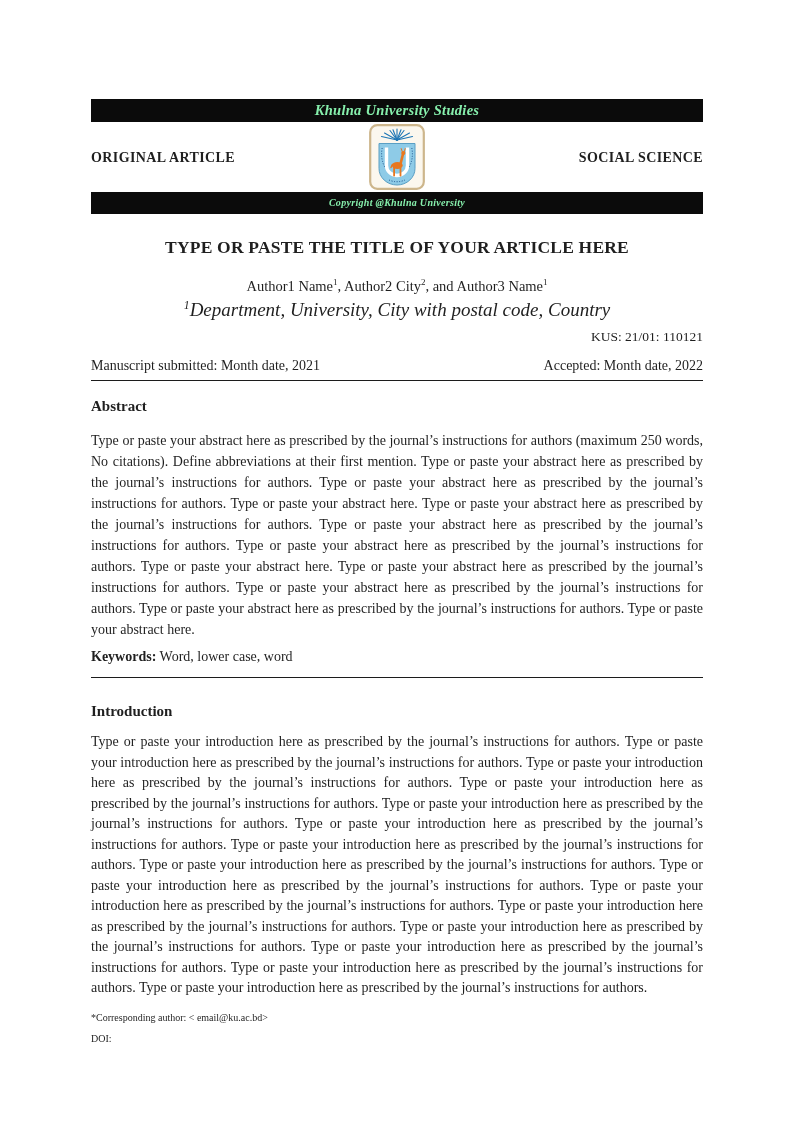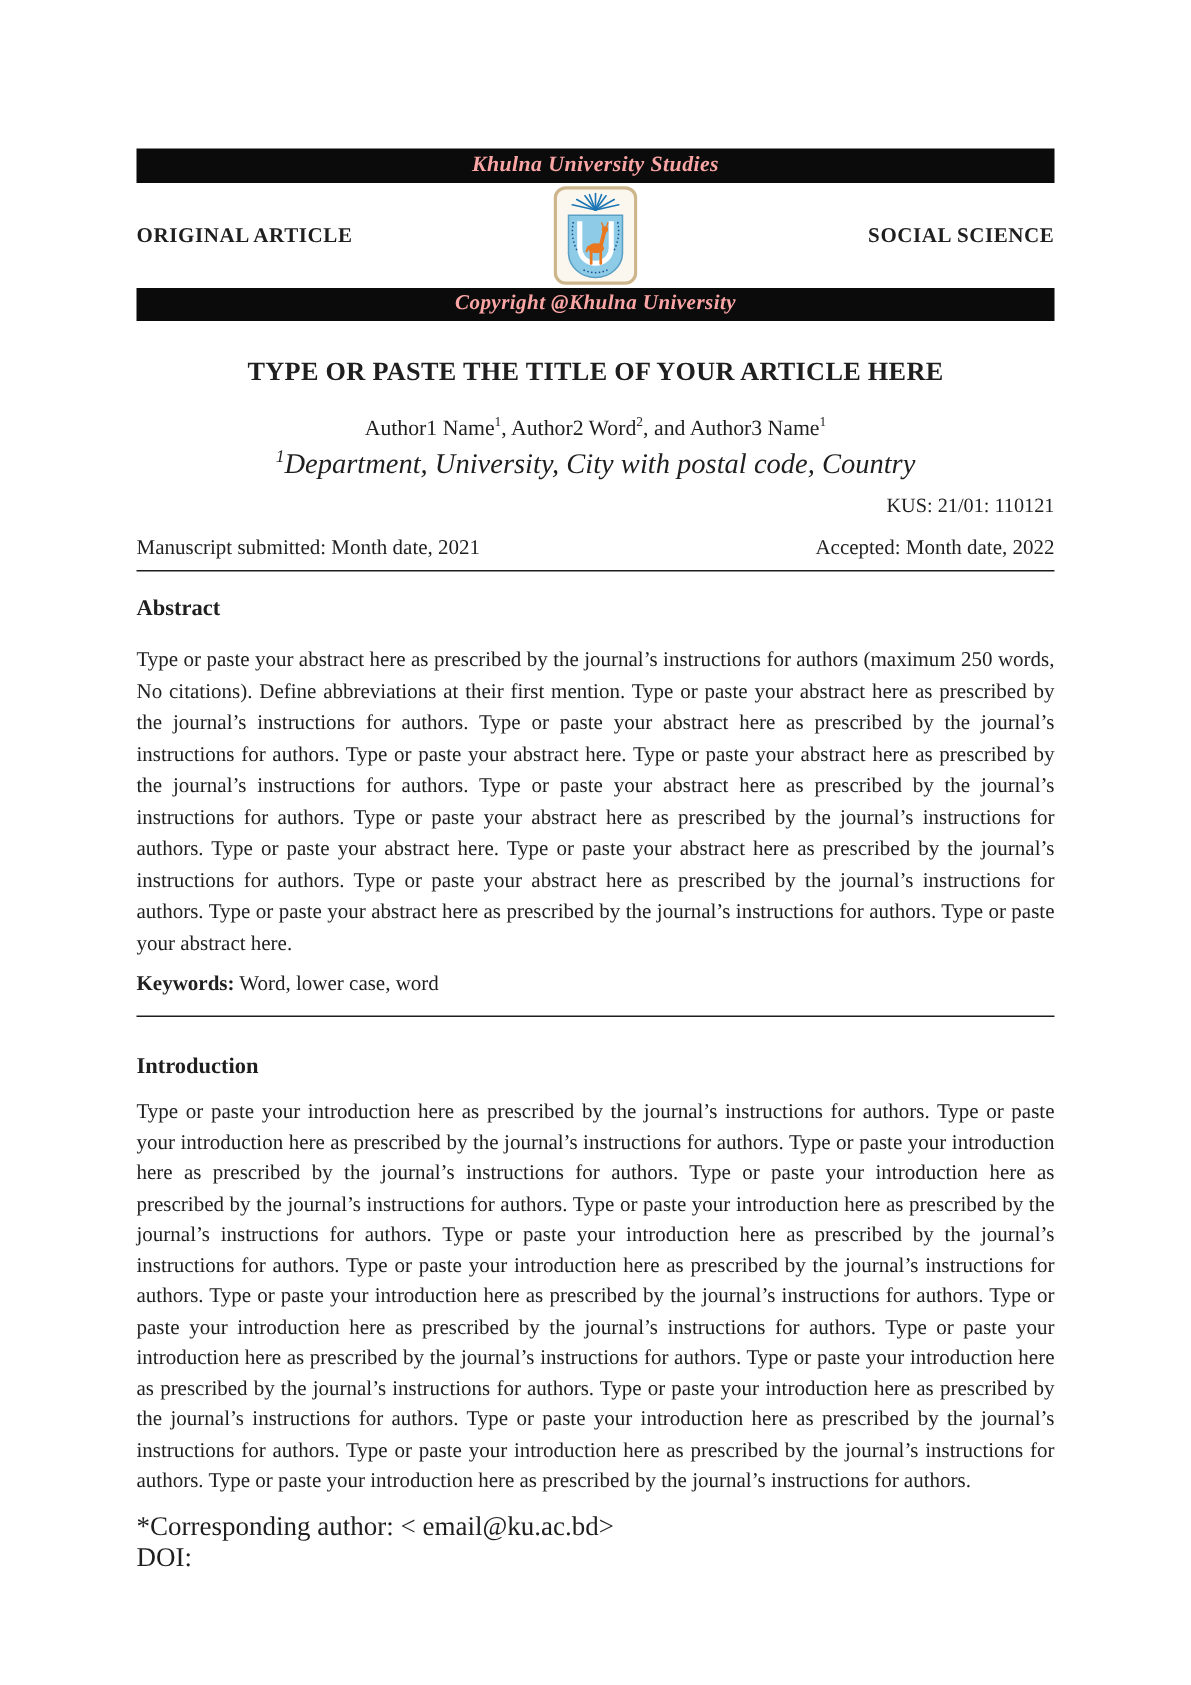--- a/index.html
+++ b/index.html
@@ -6,26 +6,26 @@
   body {
     width: 794px; height: 1123px;
     font-family: "Liberation Serif", "DejaVu Serif", serif;
     color: #1f1f1f;
     -webkit-font-smoothing: antialiased;
   }
   .page { position: relative; width: 794px; height: 1123px; overflow: hidden; background: #ffffff; }
   .content { width: 612px; margin: 0 auto; padding-top: 99px; }
 
   .banner {
-    background: #0b0b0b; color: #fca5a5;
+    background: #0b0b0b; color: #86efac;
     text-align: center; font-style: italic; font-weight: bold;
     height: 23px; line-height: 23px; font-size: 14.5px;
     letter-spacing: 0.3px;
   }
-  .banner.copyright { height: 22px; line-height: 22px; font-size: 14px; }
+  .banner.copyright { height: 22px; line-height: 22px; font-size: 10px; }
 
   .masthead { display: flex; align-items: center; height: 70px; gap: 39px; }
   .masthead .col { flex: 1; }
   .masthead .col.mid { flex: 0 0 auto; display: flex; justify-content: center; }
   .type-label { font-size: 14px; font-weight: bold; letter-spacing: 0.4px; white-space: nowrap; }
   .col.right { text-align: right; }
 
   .article-title {
     text-align: center; font-weight: bold; font-size: 17.5px;
     margin-top: 21px; line-height: 24px; letter-spacing: 0.2px;
@@ -38,21 +38,21 @@
   .rule { border: none; border-top: 1.5px solid #1c1c1c; margin: 5px 0 0 0; height: 0; }
   .rule.second { margin-top: 11px; }
 
   .section-heading { font-weight: bold; font-size: 15px; margin-top: 16px; line-height: 18px; }
   .section-heading.intro { margin-top: 24px; }
   .body-text { text-align: justify; font-size: 14px; line-height: 21px; margin-top: 15px; }
   .body-text.intro { margin-top: 12px; line-height: 20.5px; }
   .keywords { font-size: 14px; margin-top: 8px; line-height: 18px; }
   .keywords .label { font-weight: bold; }
 
-  .footnote { margin-top: 8px; font-size: 18px; line-height: 21px; }
+  .footnote { margin-top: 8px; font-size: 10px; line-height: 21px; }
 </style>
 </head>
 <body>
 
 <div class="page">
   <div class="content">
 
     <div class="banner">
       <span>Khulna University Studies</span>
     </div>
@@ -97,21 +97,21 @@
         <span class="type-label">SOCIAL SCIENCE</span>
       </div>
     </div>
 
     <div class="banner copyright">
       <span>Copyright @Khulna University</span>
     </div>
 
     <div class="article-title">TYPE OR PASTE THE TITLE OF YOUR ARTICLE HERE</div>
 
-    <div class="authors"><span>Author1 Name</span><sup>1</sup><span>, </span><span>Author2 Word</span><sup>2</sup><span>, and </span><span>Author3 Name</span><sup>1</sup></div>
+    <div class="authors"><span>Author1 Name</span><sup>1</sup><span>, </span><span>Author2 City</span><sup>2</sup><span>, and </span><span>Author3 Name</span><sup>1</sup></div>
 
     <div class="affiliations">
       <div><sup>1</sup><span>Department, University, City with postal code, Country</span></div>
     </div>
 
     <div class="kus">KUS: 21/01: 110121</div>
 
     <div class="dates">
       <span>Manuscript submitted: Month date, 2021</span>
       <span>Accepted: Month date, 2022</span>

